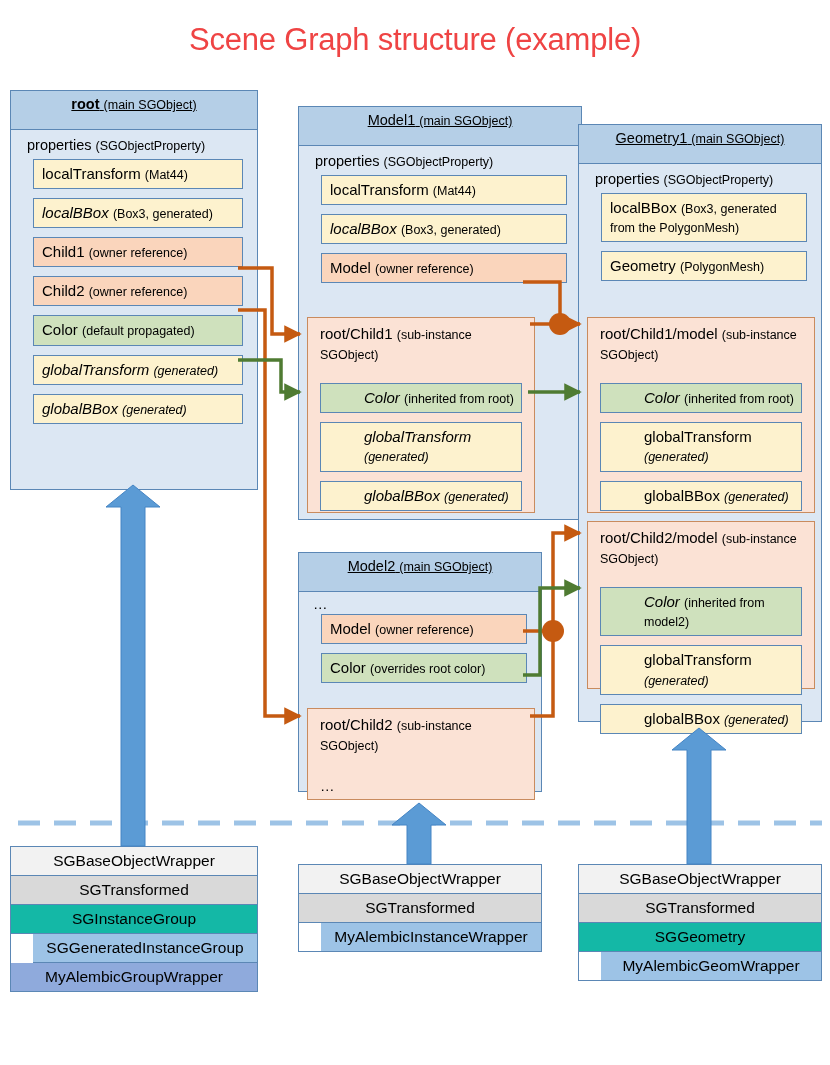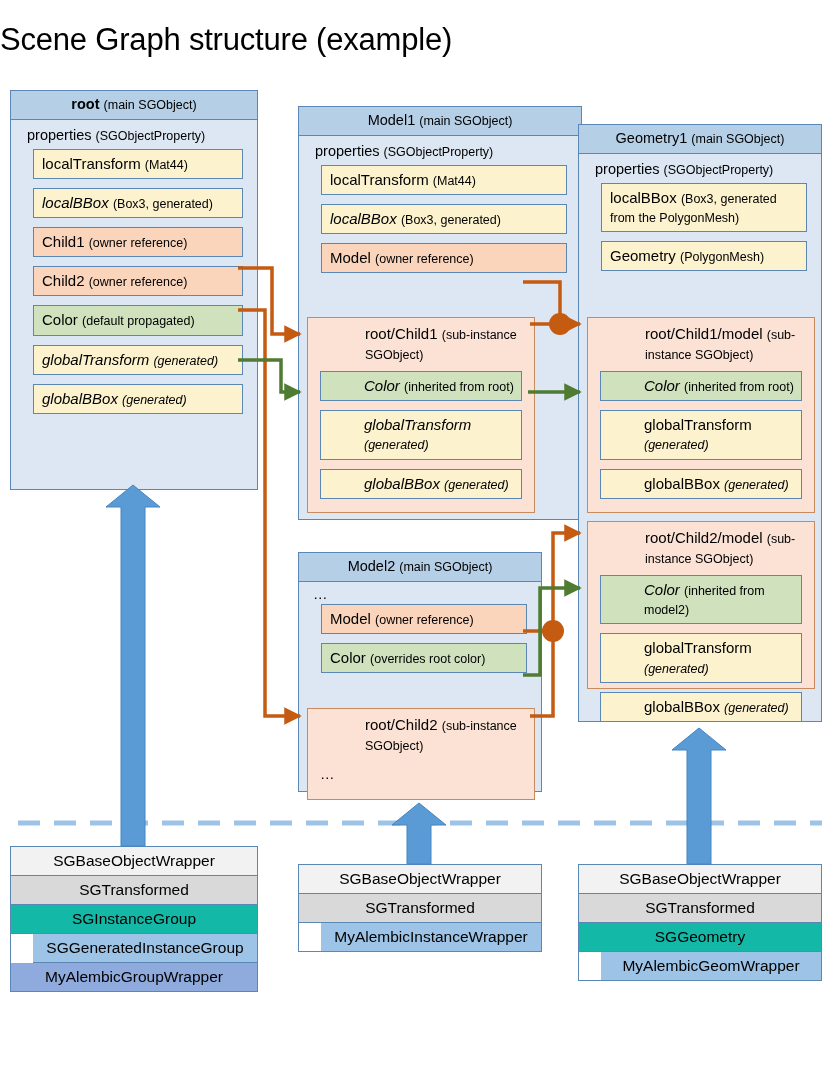--- a/index.html
+++ b/index.html
@@ -12,39 +12,40 @@
     position: relative;
     font-family: "Liberation Sans", sans-serif;
     color: #000;
     overflow: hidden;
   }
 
   
   #title {
     position: absolute;
     top: 22px; left: 0; width: 830px;
-    text-align: left;
+    text-align: center;
     font-size: 31px;
     letter-spacing: -0.2px;
-    color: #000000;
+    color: #ef4444;
   }
 
   
   .sgbox {
     position: absolute;
     border: 1px solid #5b87b5;
     background: #dce7f3;
   }
   .sgbox > .hdr {
     background: #b5cfe7;
     border-bottom: 1px solid #5b87b5;
     text-align: center;
     font-size: 14.5px;
-    padding: 5px 2px 6px;
+    padding: 5px 2px 16px;
     line-height: 1.15;
+    text-decoration: underline;
   }
   .sgbox > .hdr .bold { font-weight: bold; }
   .sgbox > .hdr .small { font-size: 12.5px; }
 
   .proplabel {
     font-size: 14.5px;
     padding: 7px 0 6px 16px;
   }
   .proplabel .small { font-size: 12.5px; }
 
@@ -72,22 +73,21 @@
 
   
   .subinst {
     position: absolute;
     border: 1px solid #c98b5e;
     background: #fbe2d5;
   }
   .subinst .sititle {
     font-size: 15px;
     line-height: 1.3;
-    padding: 6px 10px 8px 12px;
-    margin-left: 45px;
+    padding: 6px 10px 20px 12px;
   }
   .subinst .sititle .sm { font-size: 12.5px; }
   .subinst .prop { margin: 0 12px 9px 12px; padding-left: 43px; }
 
   
   .stack {
     position: absolute;
     border: 1px solid #5b87b5;
   }
   .stack .row {

